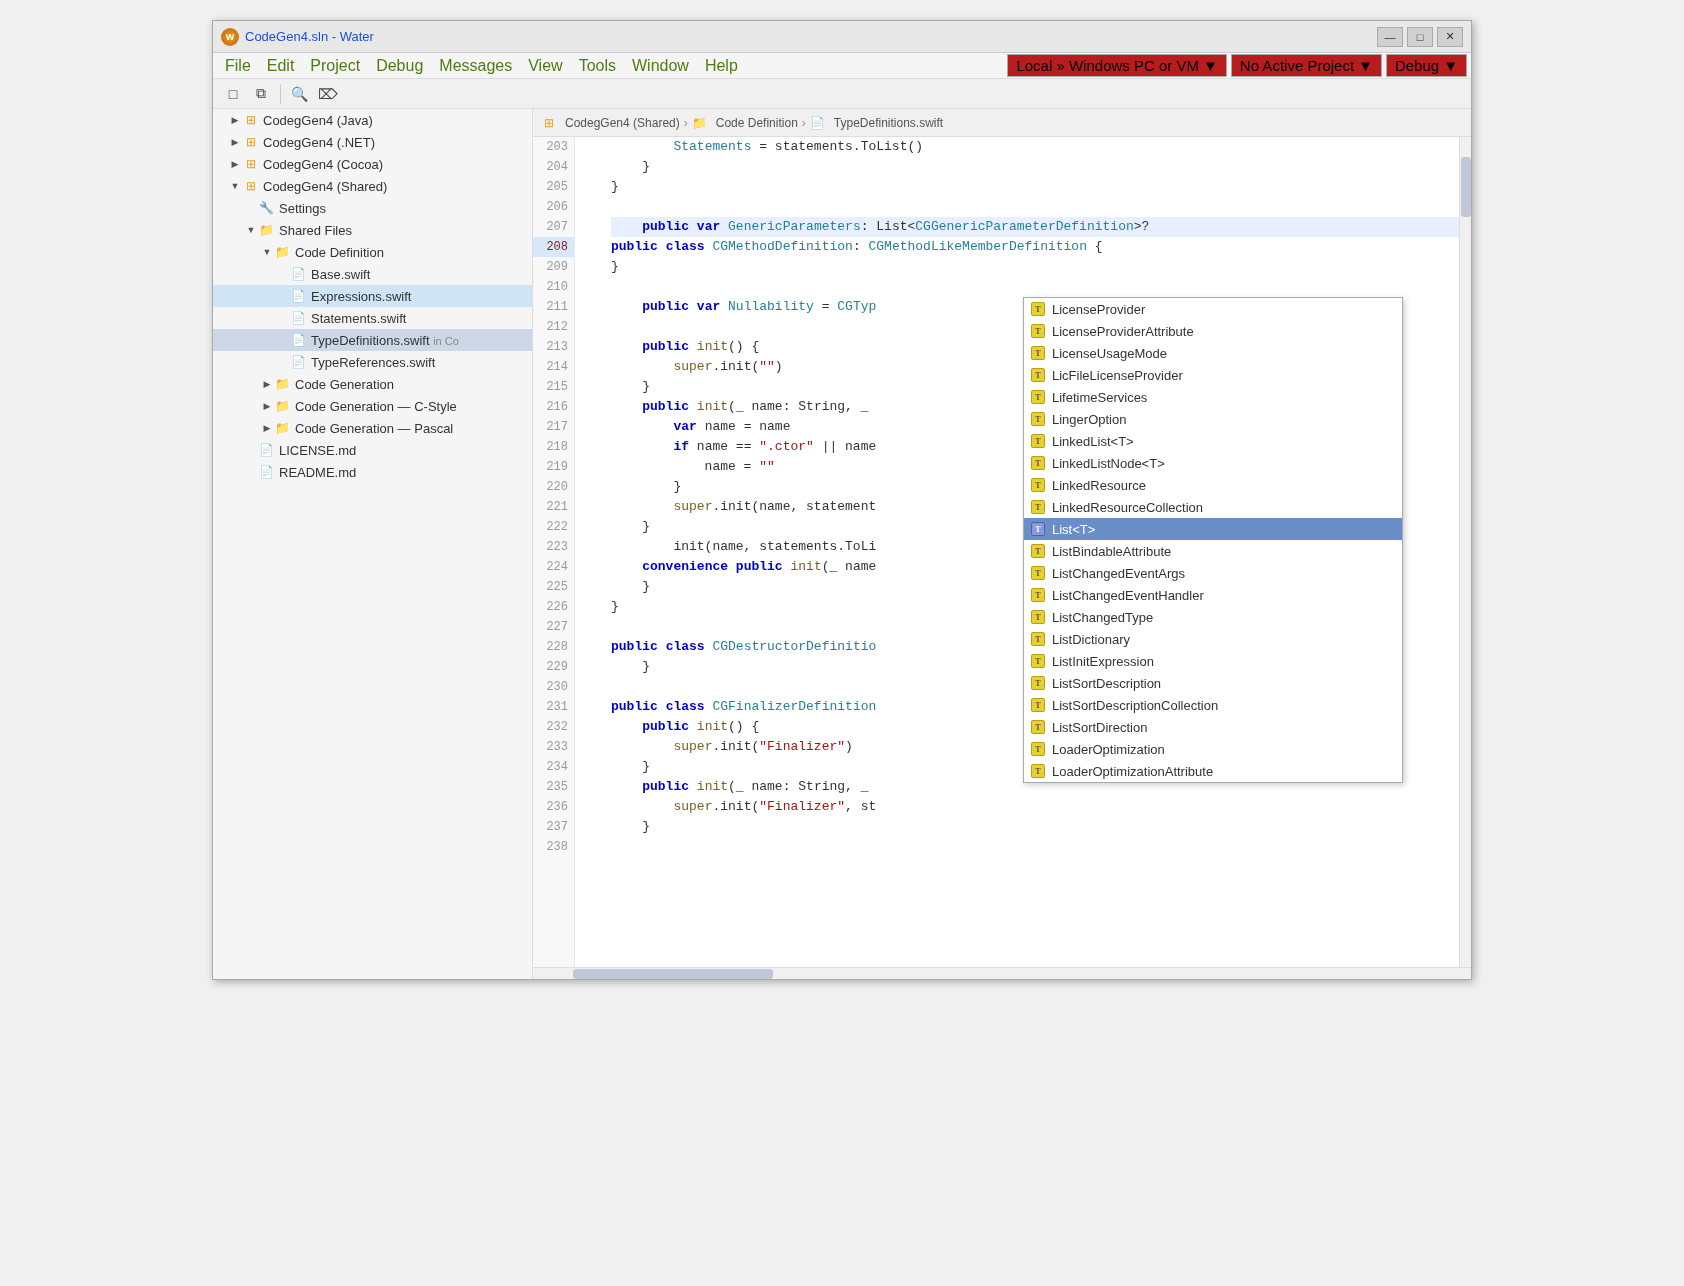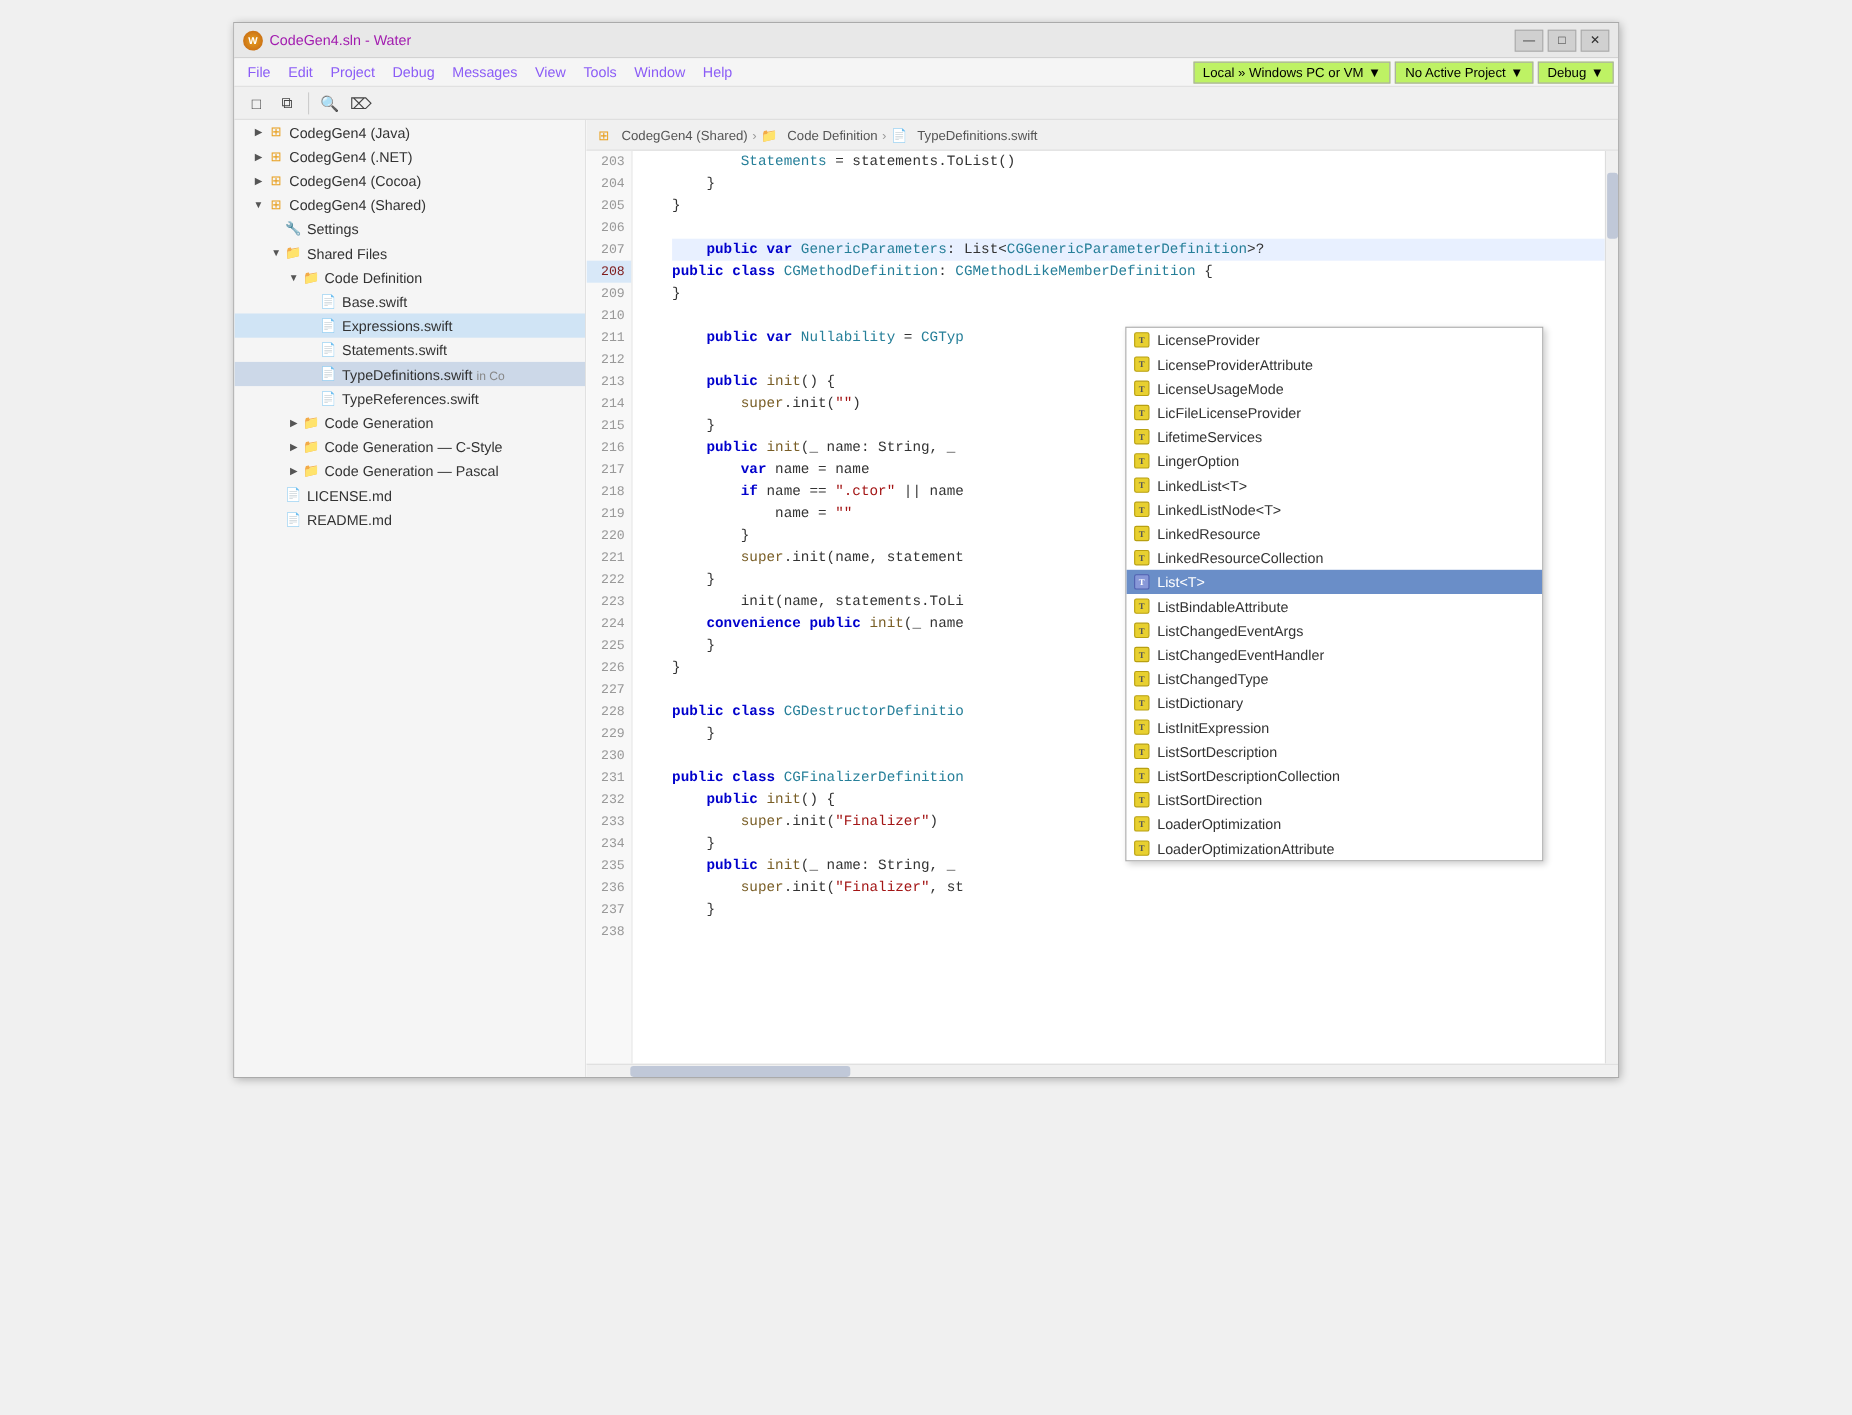--- a/index.html
+++ b/index.html
@@ -36,21 +36,21 @@
       height: 18px;
       margin-right: 6px;
       background: radial-gradient(circle, #e8a020, #c06010);
       border-radius: 50%;
       display: flex; align-items: center; justify-content: center;
       font-size: 9px; color: white; font-weight: bold;
     }
     .title-bar-text {
       flex: 1;
       font-size: 13px;
-      color: #a21caf;
+      color: #1d4ed8;
     }
     .title-bar-buttons {
       display: flex;
       gap: 4px;
     }
     .tb-btn {
       width: 26px;
       height: 20px;
       background: #d0d0d0;
       border: 1px solid #aaa;
@@ -66,33 +66,33 @@
       background: #f5f5f5;
       border-bottom: 1px solid #ddd;
       height: 26px;
       display: flex;
       align-items: center;
       padding: 0 4px;
     }
     .menu-item {
       padding: 2px 8px;
       cursor: pointer;
-      font-size: 13px;
-      color: #8b5cf6;
+      font-size: 16px;
+      color: #4d7c0f;
     }
     .menu-right {
       margin-left: auto;
       display: flex;
       gap: 4px;
     }
     .menu-dropdown {
       padding: 2px 8px;
-      background: #bef264;
+      background: #b91c1c;
       border: 1px solid #aaa;
-      font-size: 12px;
+      font-size: 15px;
       cursor: pointer;
       display: flex;
       align-items: center;
       gap: 4px;
     }
     
     .toolbar {
       background: #f0f0f0;
       border-bottom: 1px solid #ddd;
       height: 30px;

